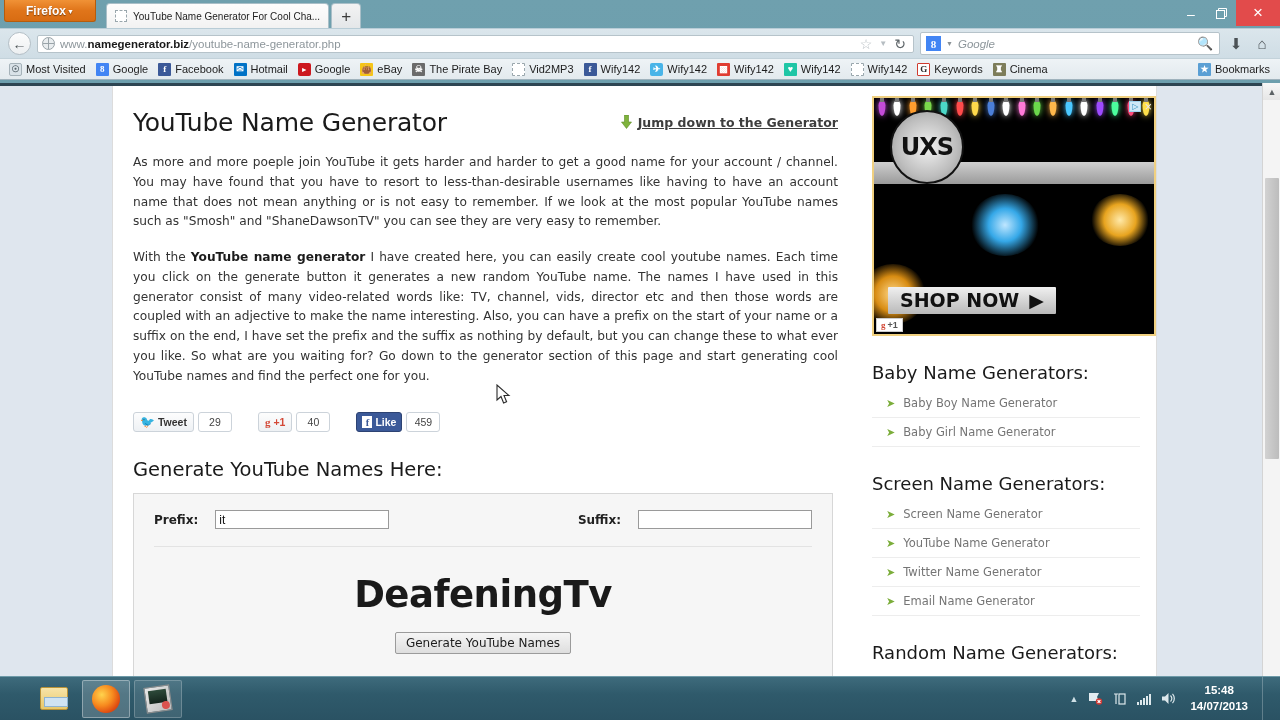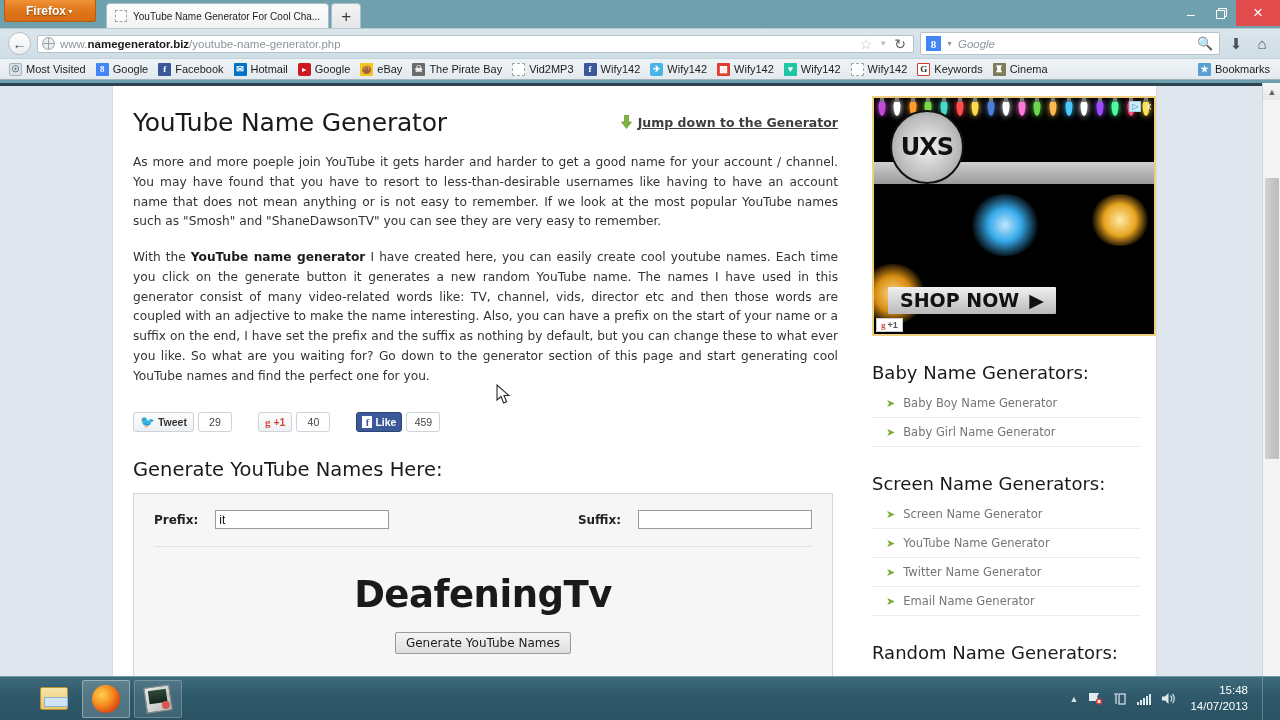--- a/index.html
+++ b/index.html
@@ -462,22 +462,22 @@
   .icon-photo::after {
     content:""; position:absolute; right:1px; bottom:1px; width:8px; height:8px;
     border-radius:50%; background:#d9534f;
   }
   .tray {
     margin-left:auto; display:flex; align-items:center; gap:10px;
     padding-right: 10px; color:#e9f1f4;
   }
   .tray-ico { font-size: 13px; color:#dde8ec; display:flex; align-items:center;}
   .clock {
-    text-align:right; font-size: 11.5px; color:#ffffff; line-height:1.35;
-    padding-left: 4px; padding-right: 4px;
+    text-align:center; font-size: 11.5px; color:#ffffff; line-height:1.35;
+    padding-left: 4px; padding-right: 4px; font-weight: bold;
   }
   .show-desktop {
     width: 8px; height: 44px; border-left: 1px solid rgba(255,255,255,.25);
   }
   .tray-caret { font-size:9px; color:#cfe0e6;}
   .bars { display:flex; align-items:flex-end; gap:1px; height:12px;}
   .bars i { display:block; width:2px; background:#dde8ec; }
 </style>
 </head>
 <body>

